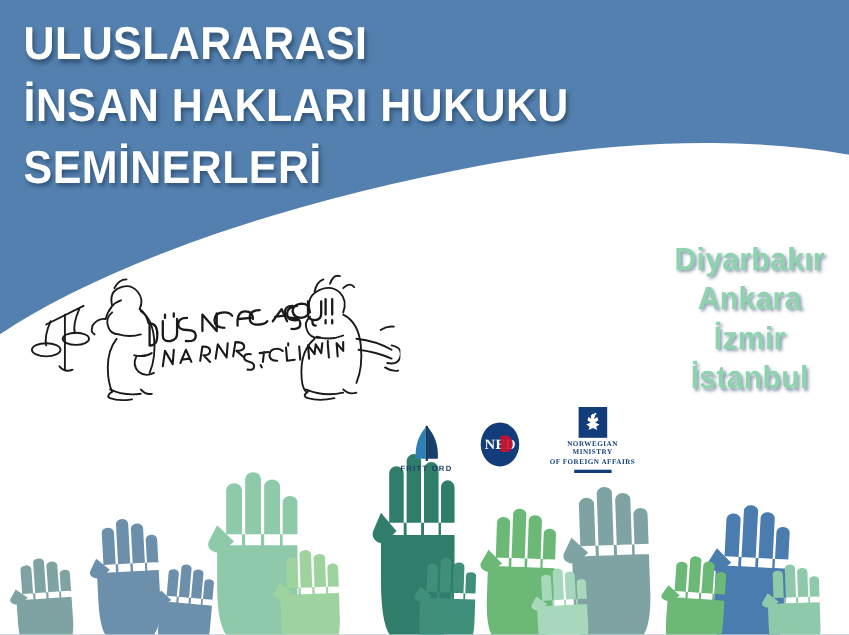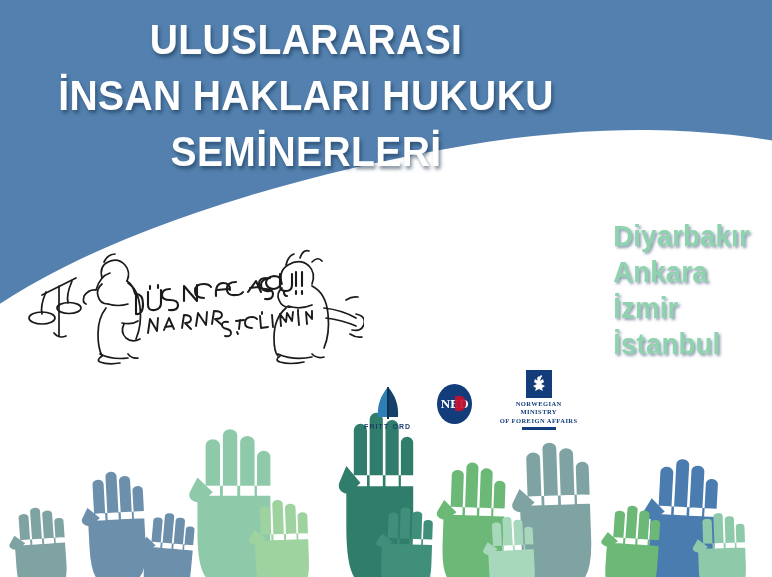--- a/index.html
+++ b/index.html
@@ -43,40 +43,40 @@
     height: 180px;
     background: #ffffff;
   }
 
   
   .title-block {
     position: absolute;
     top: 12px;
     left: 0;
     width: 612px;
-    text-align: center;
+    text-align: left;
     z-index: 40;
   }
   .title-line {
     color: #ffffff;
     font-weight: 700;
     font-size: 42px;
     line-height: 56px;
     letter-spacing: 0.4px;
     text-shadow: 2px 3px 4px rgba(20,45,75,0.55);
     transform: scaleX(0.93);
     white-space: nowrap;
   }
 
   
   .cities {
     position: absolute;
     right: 22px;
     top: 218px;
-    text-align: left;
+    text-align: center;
     z-index: 40;
     margin-left: 24px;
   }
   .city {
     color: #8fd3ae;
     font-weight: 700;
     font-size: 29px;
     line-height: 36px;
     letter-spacing: 0.2px;
     text-shadow: 2px 2px 3px rgba(25,60,95,0.5);

